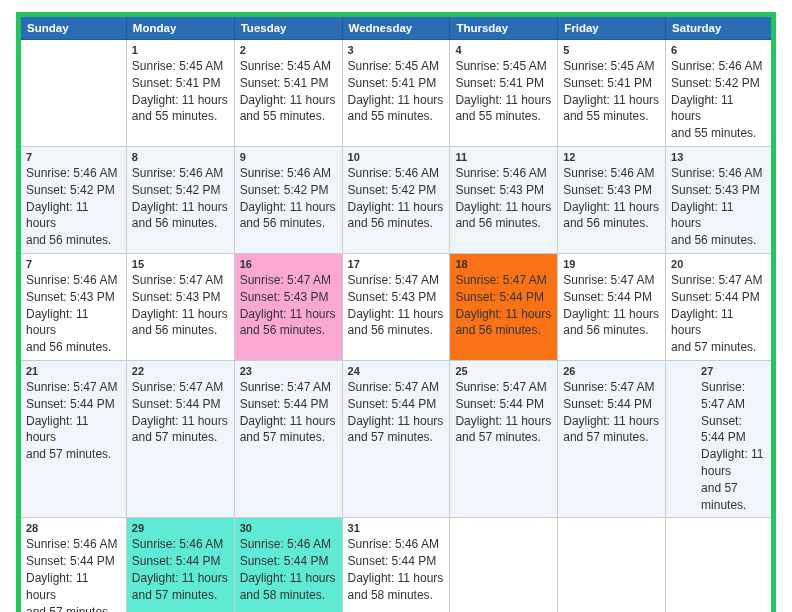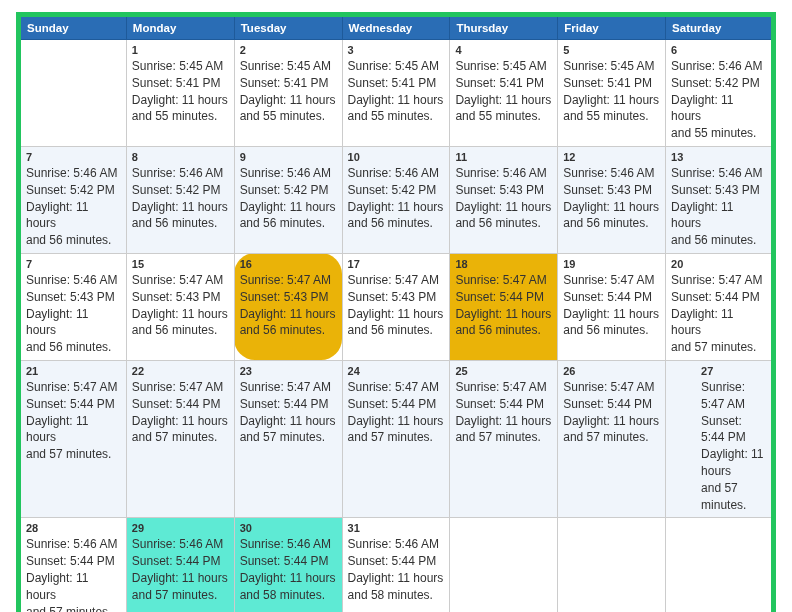--- a/index.html
+++ b/index.html
@@ -221,35 +221,35 @@
 Daylight: 11 hours
 and 56 minutes.</div>
           </td>
           <td style="background: rgb(255, 255, 255);">
             <span class="day-number">15</span>
             <div class="cell-info" style="white-space: pre-line;">Sunrise: 5:47 AM
 Sunset: 5:43 PM
 Daylight: 11 hours
 and 56 minutes.</div>
           </td>
-          <td style="background: #eab308; border-radius: 21px;">
+          <td style="background: #f9a8d4;">
             <span class="day-number">16</span>
             <div class="cell-info" style="white-space: pre-line;">Sunrise: 5:47 AM
 Sunset: 5:43 PM
 Daylight: 11 hours
 and 56 minutes.</div>
           </td>
           <td style="background: rgb(255, 255, 255);">
             <span class="day-number">17</span>
             <div class="cell-info" style="white-space: pre-line;">Sunrise: 5:47 AM
 Sunset: 5:43 PM
 Daylight: 11 hours
 and 56 minutes.</div>
           </td>
-          <td style="background: #eab308; margin-left: 20px;">
+          <td style="background: #f97316; margin-left: 20px;">
             <span class="day-number">18</span>
             <div class="cell-info" style="white-space: pre-line;">Sunrise: 5:47 AM
 Sunset: 5:44 PM
 Daylight: 11 hours
 and 56 minutes.</div>
           </td>
           <td style="background: rgb(255, 255, 255);">
             <span class="day-number">19</span>
             <div class="cell-info" style="white-space: pre-line;">Sunrise: 5:47 AM
 Sunset: 5:44 PM

